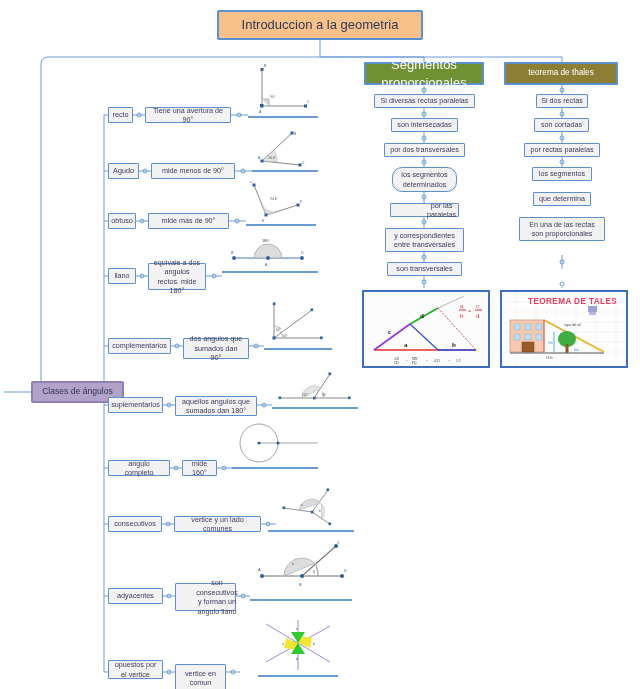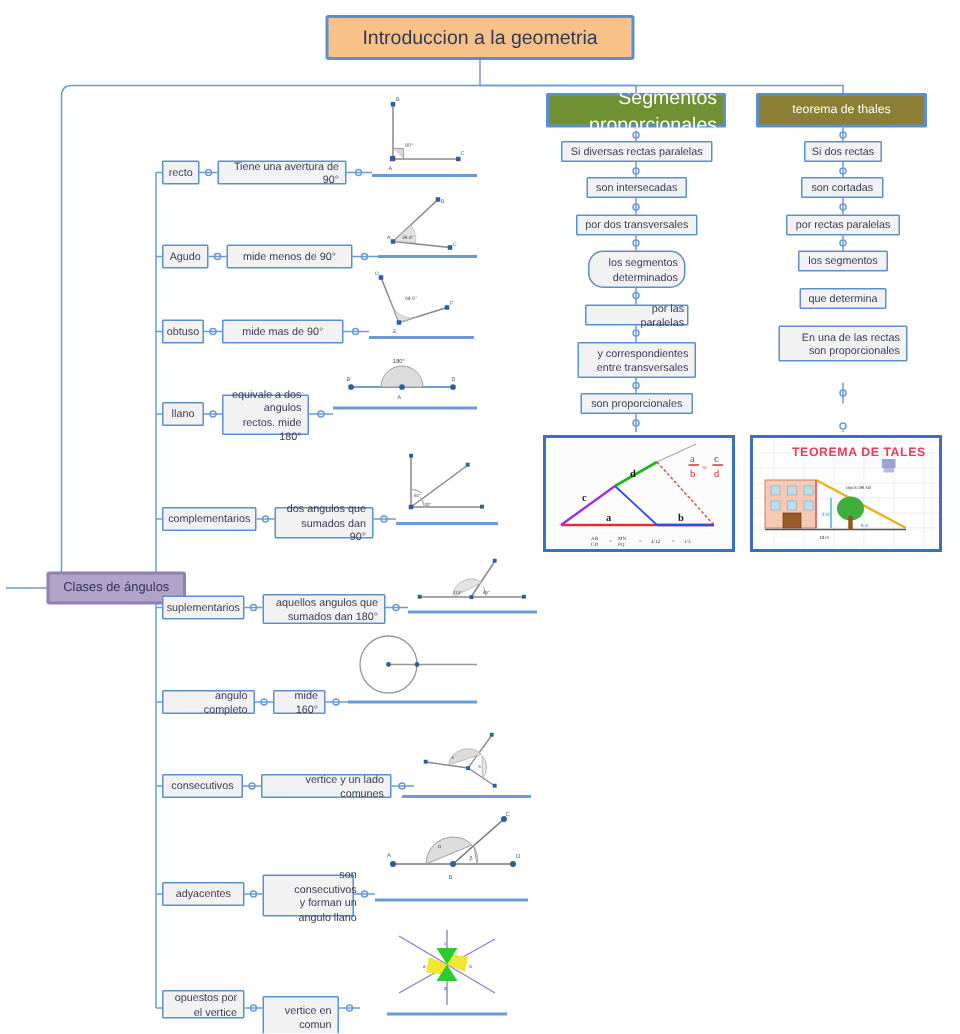--- a/index.html
+++ b/index.html
@@ -14,21 +14,21 @@
     overflow: hidden;
     background: #ffffff;
   }
   #wires { position: absolute; left: 0; top: 0; width: 640px; height: 689px; pointer-events: none; }
 
   .node {
     position: absolute;
     display: flex;
     align-items: center;
     justify-content: center;
-    text-align: right;
+    text-align: center;
     border: 1px solid #5b8fd0;
     background: #f2f2f2;
     color: #3a3a5c;
     font-size: 7.2px;
     line-height: 1.32;
     padding: 2px 4px;
     border-radius: 1px;
     white-space: pre-line;
   }
   .root {
@@ -219,21 +219,21 @@
   <div class="node desc" style="left:174px; top:516px; width:87px; height:16px;">vertice y un lado comunes</div>
   <div class="node desc" style="left:175px; top:583px; width:61px; height:28px;padding-left:27px;">son consecutivos y forman un angulo llano</div>
   <div class="node desc" style="left:175px; top:664px; width:51px; height:28px;">vertice en comun</div>
 
   <div class="node" style="left:374px; top:94px; width:101px; height:14px;">Si diversas rectas paralelas</div>
   <div class="node" style="left:391px; top:118px; width:67px; height:14px;">son intersecadas</div>
   <div class="node" style="left:384px; top:143px; width:81px; height:14px;">por dos transversales</div>
   <div class="node" style="left:392px; top:167px; width:65px; height:25px;border-radius:10px;">los segmentos determinados</div>
   <div class="node" style="left:390px; top:203px; width:69px; height:14px;padding-left:38px;">por las paralelas</div>
   <div class="node" style="left:385px; top:228px; width:79px; height:24px;">y correspondientes entre transversales</div>
-  <div class="node" style="left:387px; top:262px; width:75px; height:14px;">son proporcionales</div>
+  <div class="node" style="left:387px; top:262px; width:75px; height:14px;">son transversales</div>
 
   <div class="node" style="left:536px; top:94px; width:52px; height:14px;">Si dos rectas</div>
   <div class="node" style="left:534px; top:118px; width:55px; height:14px;">son cortadas</div>
   <div class="node" style="left:524px; top:143px; width:76px; height:14px;">por rectas paralelas</div>
   <div class="node" style="left:532px; top:167px; width:60px; height:14px;">los segmentos</div>
   <div class="node" style="left:533px; top:192px; width:58px; height:14px;">que determina</div>
   <div class="node" style="left:519px; top:217px; width:86px; height:24px;">En una de las rectas son proporcionales</div>
 
   <div class="pic" style="left:248px; top:62px; width:70px; height:52px;">
     <svg width="70" height="52" viewBox="0 0 70 52">

